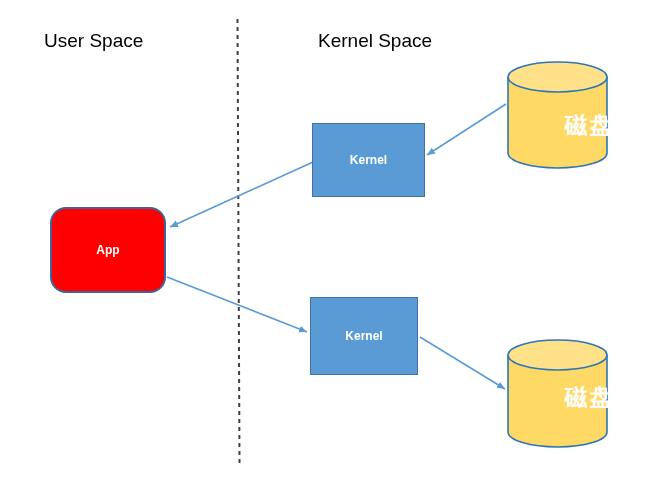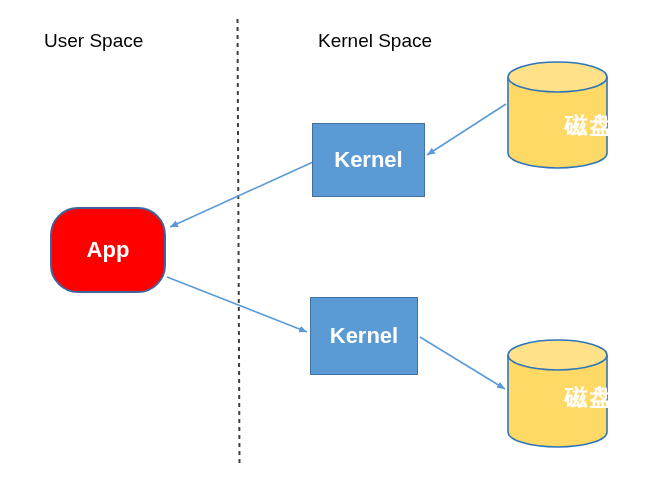--- a/index.html
+++ b/index.html
@@ -24,29 +24,29 @@
     white-space: nowrap;
   }
   .label-user-space  { left: 44px;  top: 30px; }
   .label-kernel-space{ left: 318px; top: 30px; }
   .node {
     position: absolute;
     display: flex;
     align-items: center;
     justify-content: center;
     color: #ffffff;
-    font-size: 22px;
+    font-size: 12px;
     font-weight: 600;
   }
   .node-app {
     left: 50px; top: 207px;
     width: 116px; height: 86px;
     background: #fe0000;
     border: 2px solid #41639c;
-    border-radius: 28px;
+    border-radius: 16px;
   }
   .node-kernel-top {
     left: 312px; top: 123px;
     width: 113px; height: 74px;
     background: #5b9bd5;
     border: 1.5px solid #41719c;
   }
   .node-kernel-bottom {
     left: 310px; top: 297px;
     width: 108px; height: 78px;

